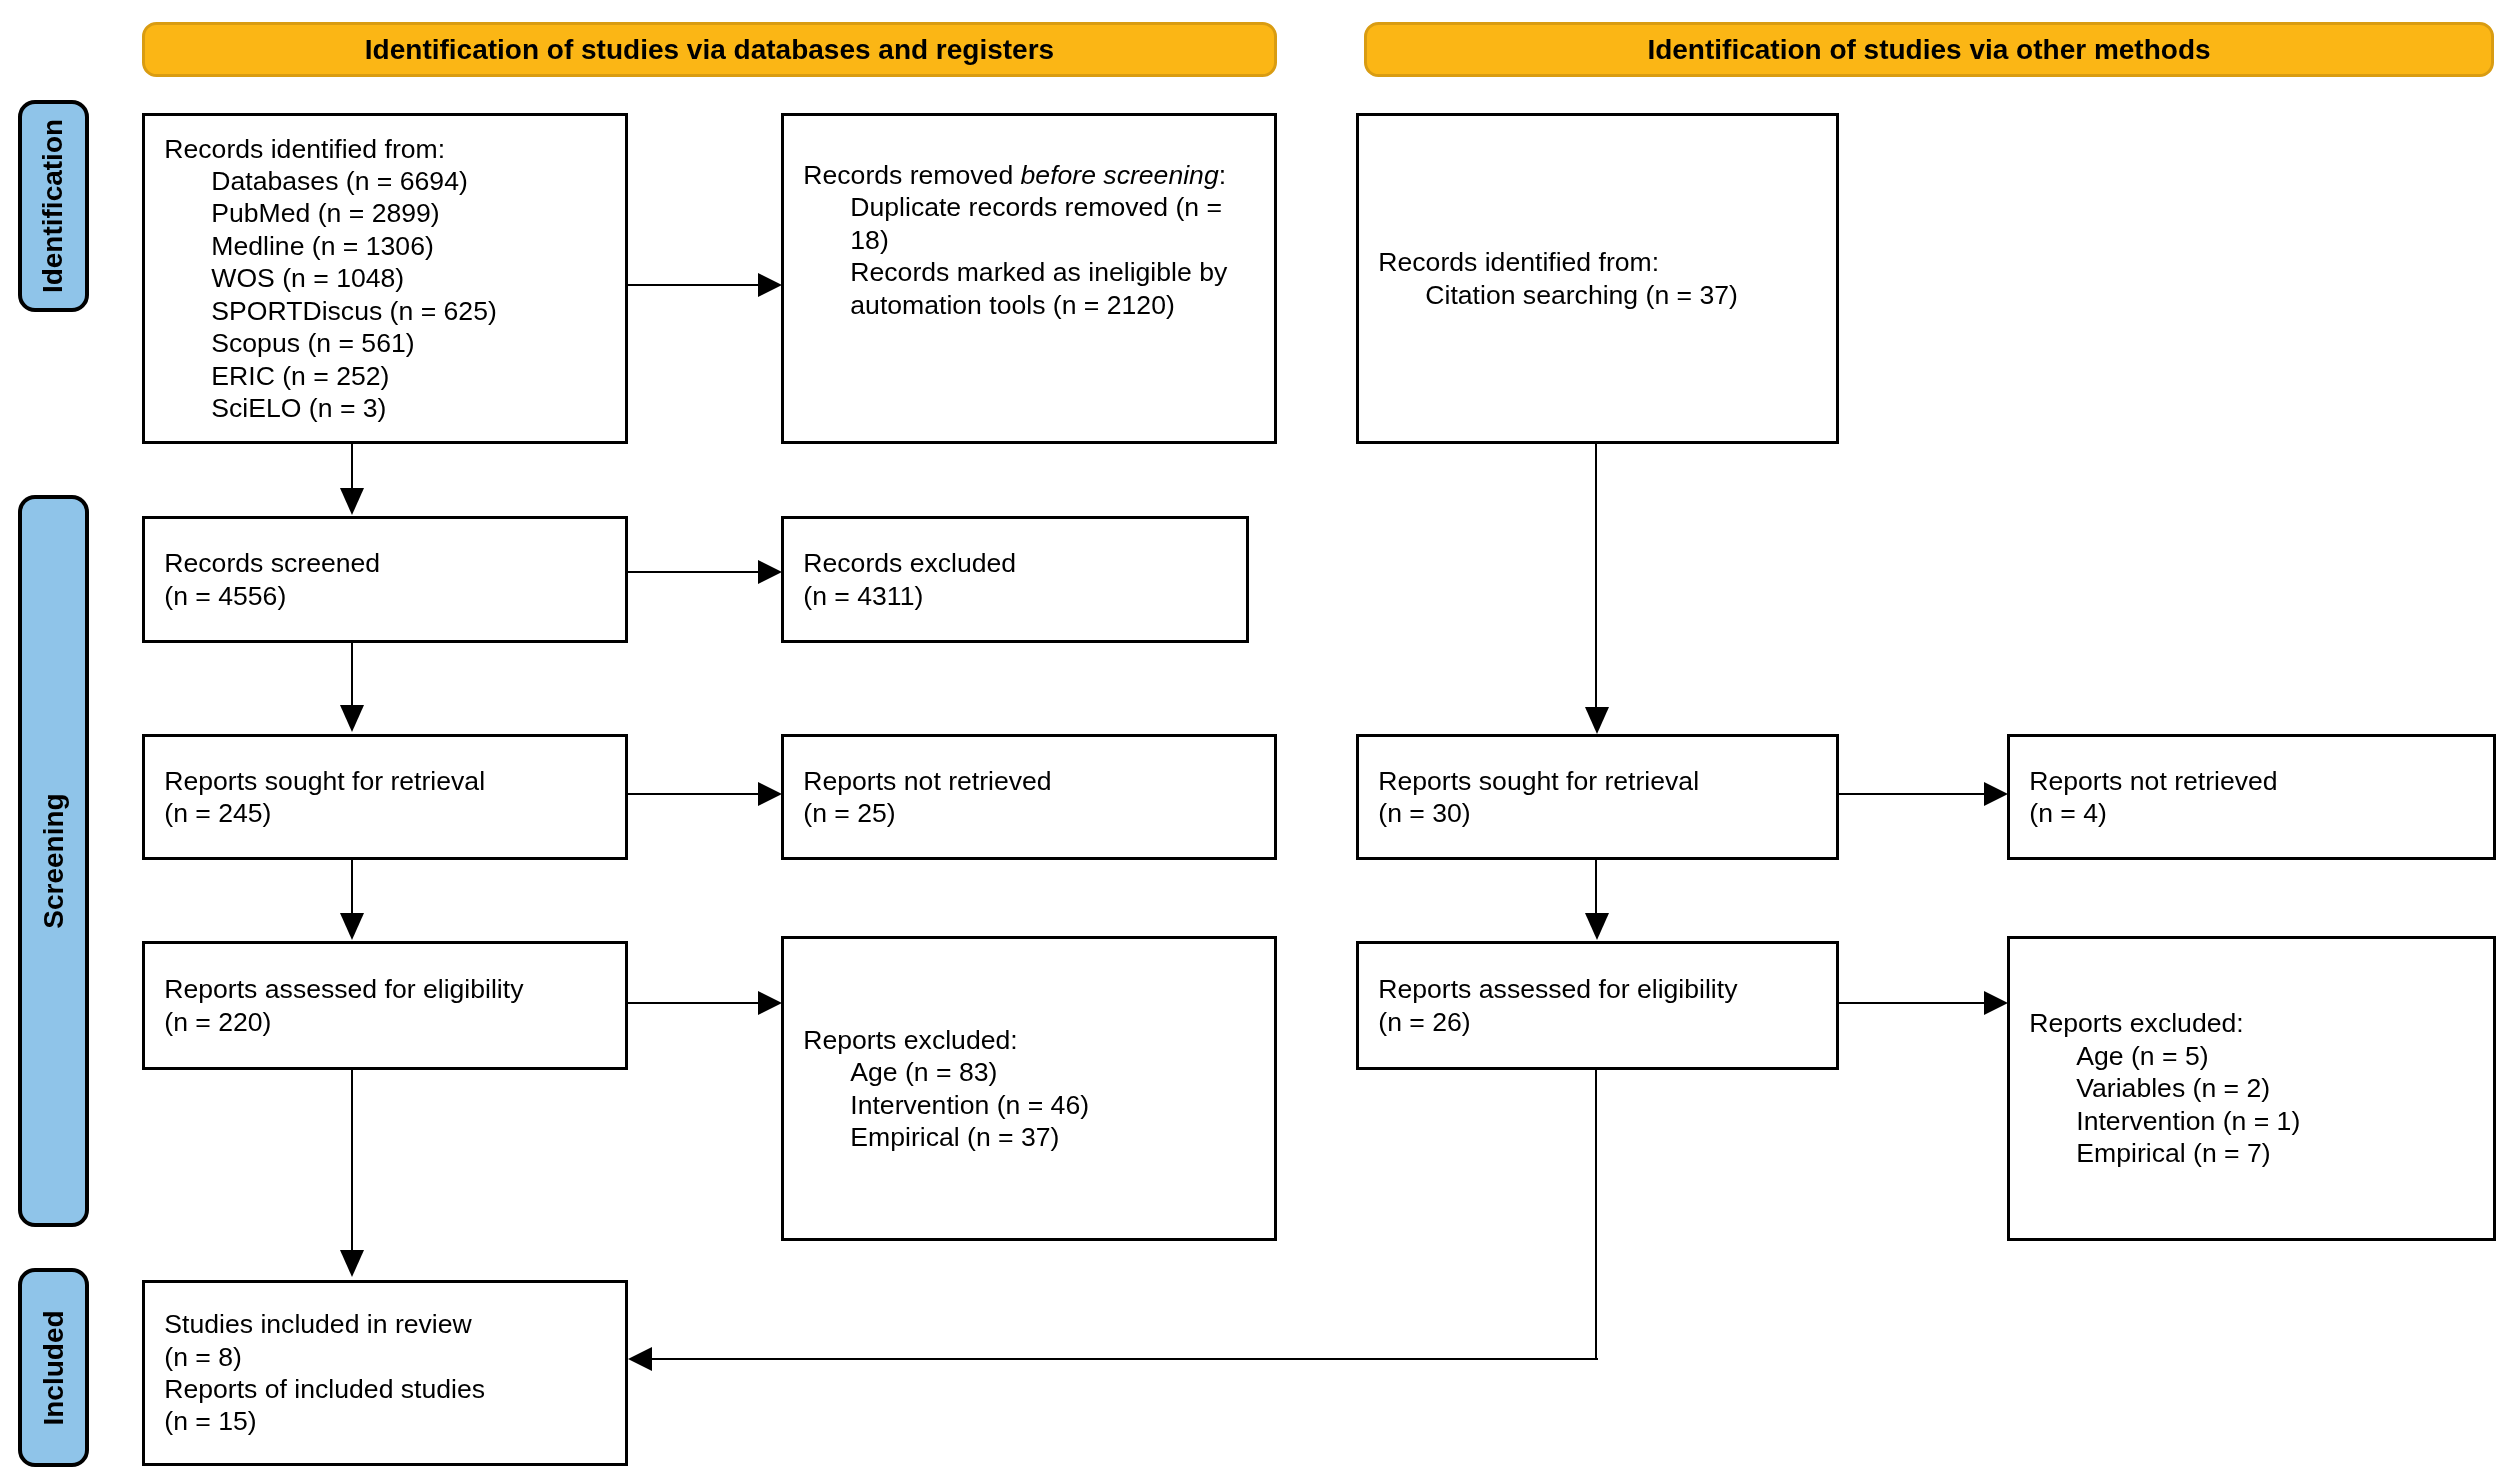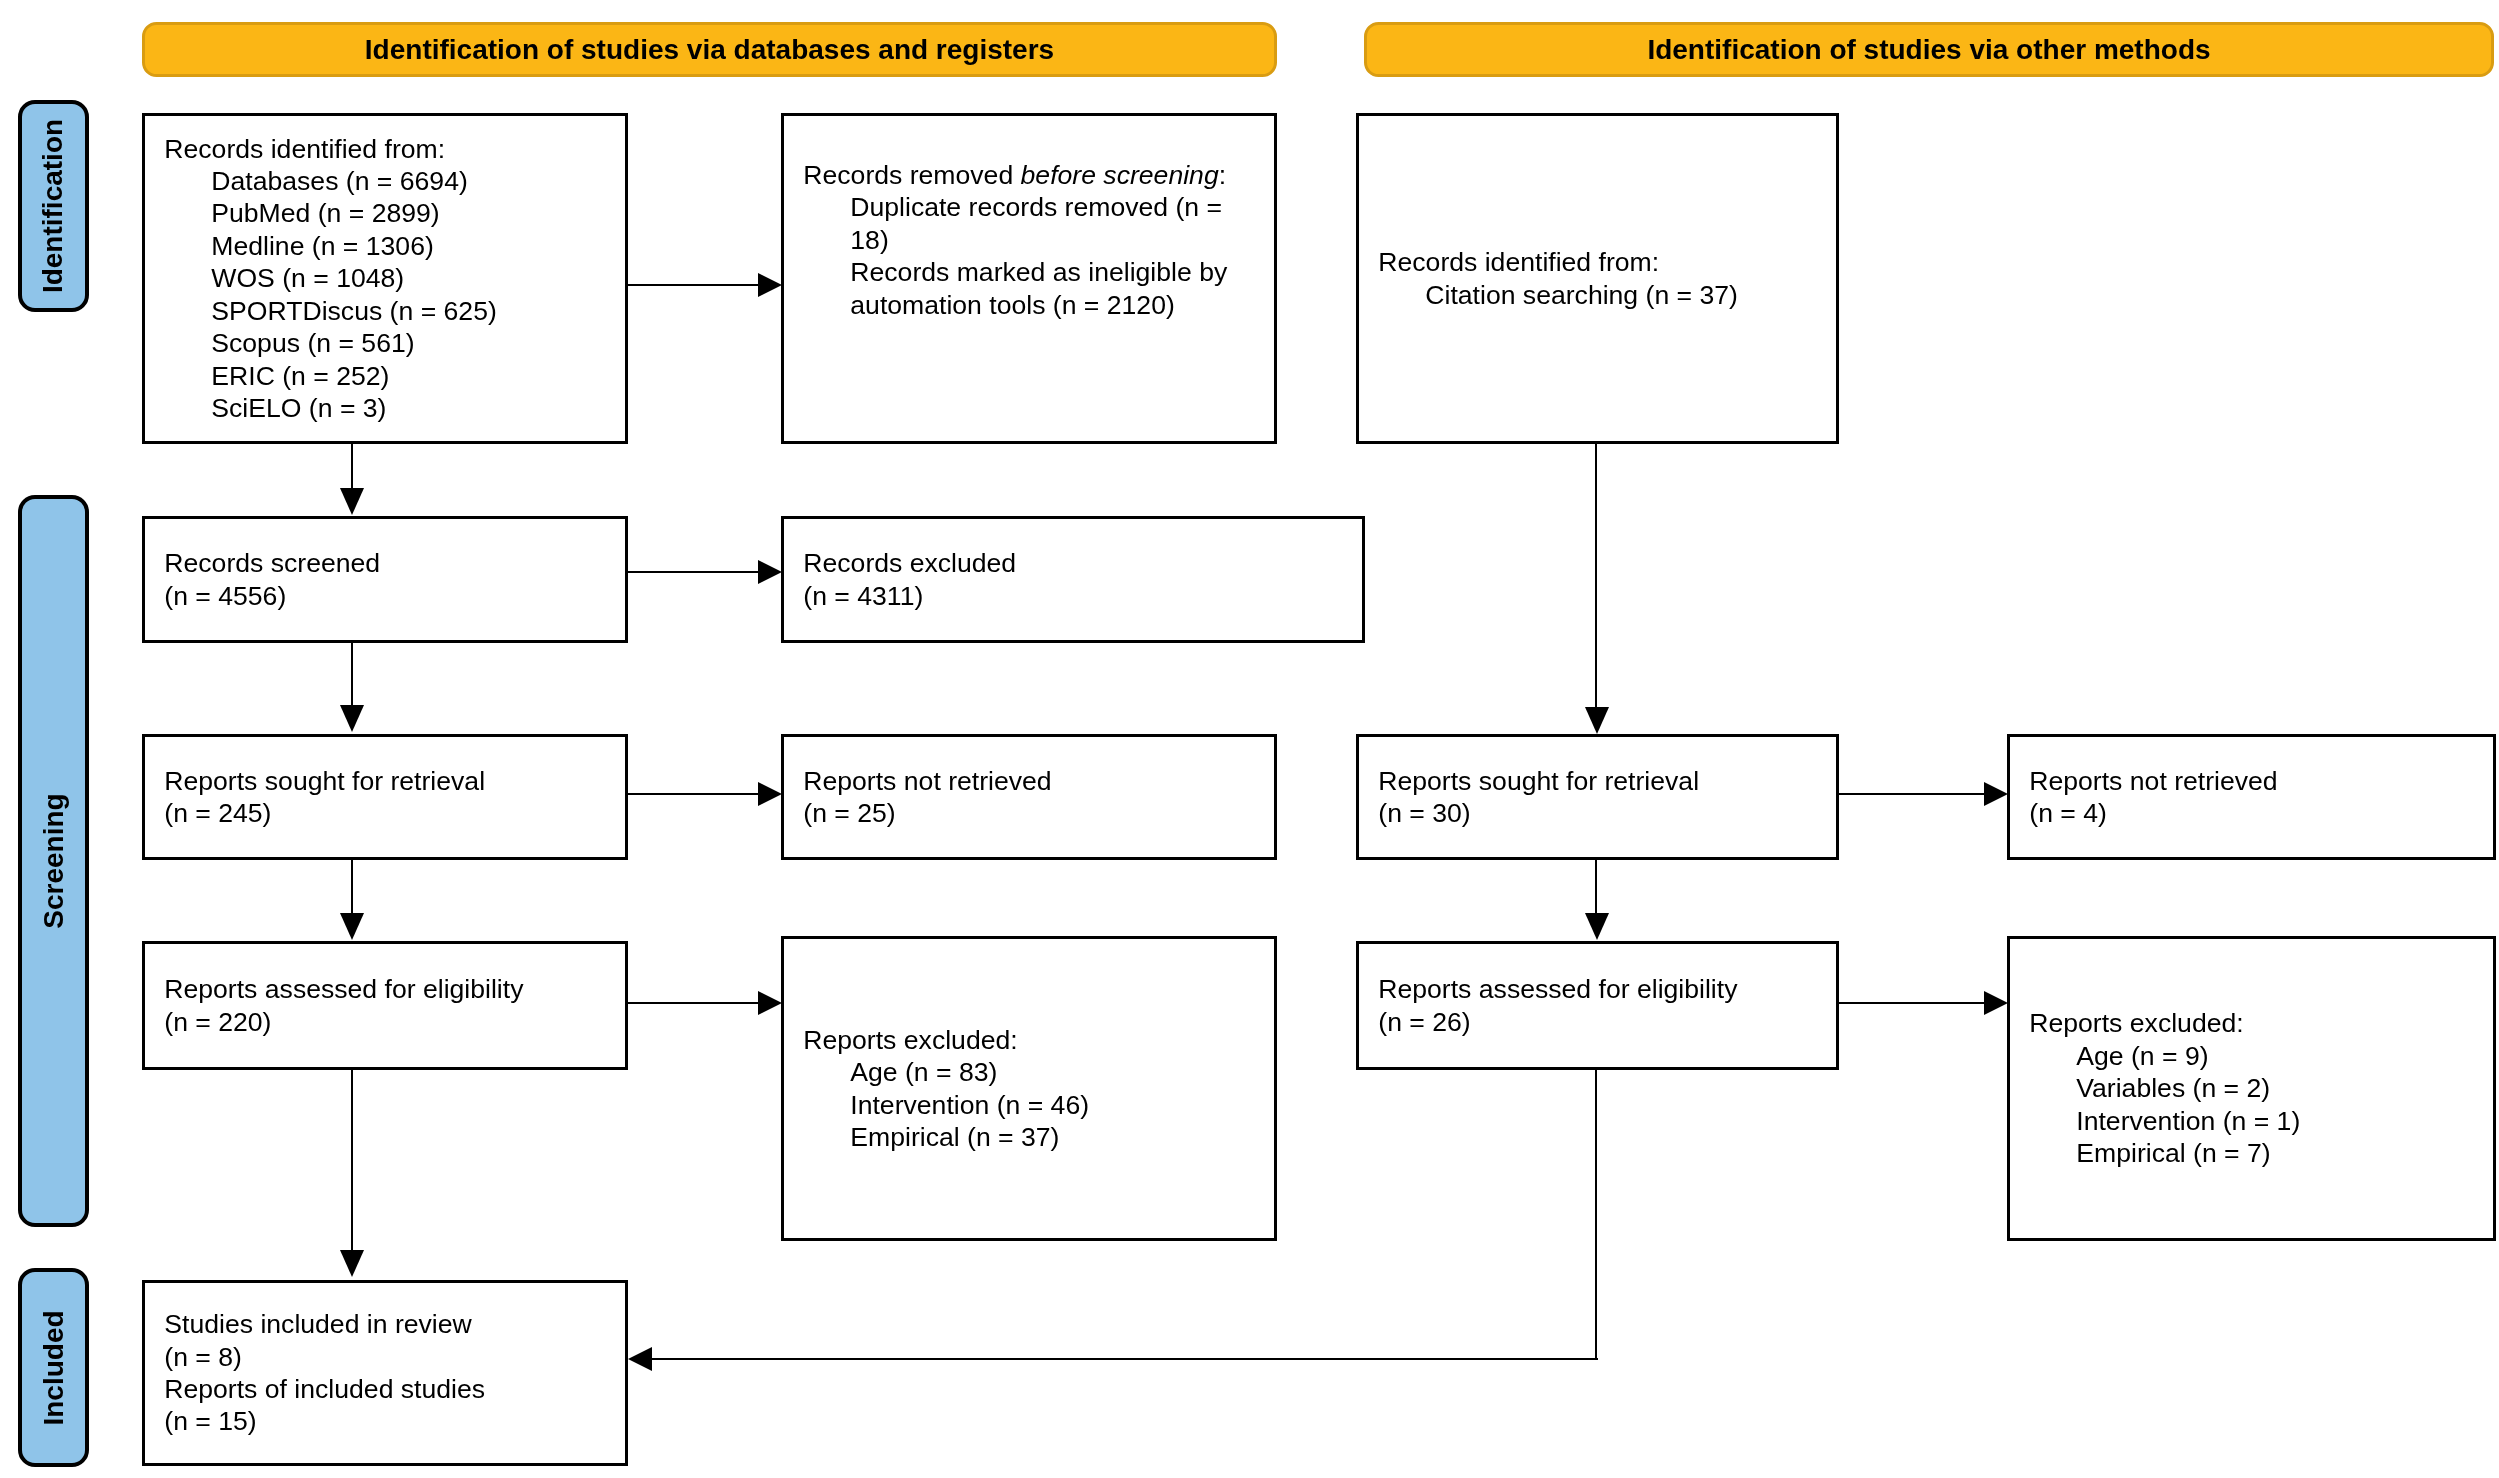--- a/index.html
+++ b/index.html
@@ -97,21 +97,21 @@
 
   <div class="box" style="left:1356px;top:113px;width:483px;height:331px;">
     <div>Records identified from:</div>
     <div class="indent">Citation searching (n = 37)</div>
   </div>
 
   <div class="box" style="left:142px;top:516px;width:486px;height:127px;">
     <div>Records screened</div>
     <div>(n = 4556)</div>
   </div>
-  <div class="box" style="left:781px;top:516px;width:584px;height:127px;">
+  <div class="box" style="left:781px;top:516px;width:468px;height:127px;">
     <div>Records excluded</div>
     <div>(n = 4311)</div>
   </div>
 
   <div class="box" style="left:142px;top:734px;width:486px;height:126px;">
     <div>Reports sought for retrieval</div>
     <div>(n = 245)</div>
   </div>
   <div class="box" style="left:781px;top:734px;width:496px;height:126px;">
     <div>Reports not retrieved</div>
@@ -135,21 +135,21 @@
     <div class="indent">Age (n = 83)</div>
     <div class="indent">Intervention (n = 46)</div>
     <div class="indent">Empirical (n = 37)</div>
   </div>
   <div class="box" style="left:1356px;top:941px;width:483px;height:129px;">
     <div>Reports assessed for eligibility</div>
     <div>(n = 26)</div>
   </div>
   <div class="box" style="left:2007px;top:936px;width:489px;height:305px;">
     <div>Reports excluded:</div>
-    <div class="indent">Age (n = 9)</div>
+    <div class="indent">Age (n = 5)</div>
     <div class="indent">Variables (n = 2)</div>
     <div class="indent">Intervention (n = 1)</div>
     <div class="indent">Empirical (n = 7)</div>
   </div>
 
   <div class="box" style="left:142px;top:1280px;width:486px;height:186px;">
     <div>Studies included in review</div>
     <div>(n = 8)</div>
     <div>Reports of included studies</div>
     <div>(n = 15)</div>

